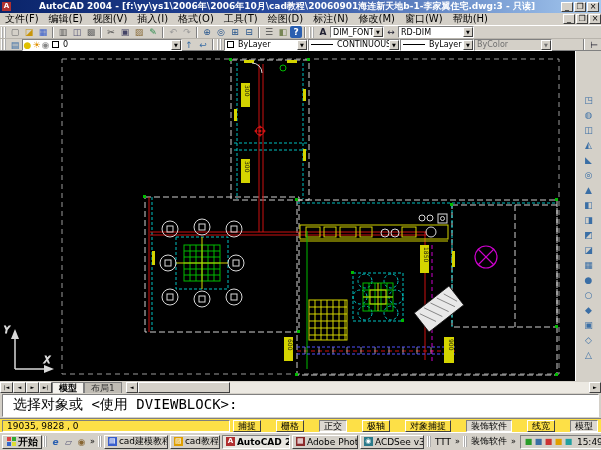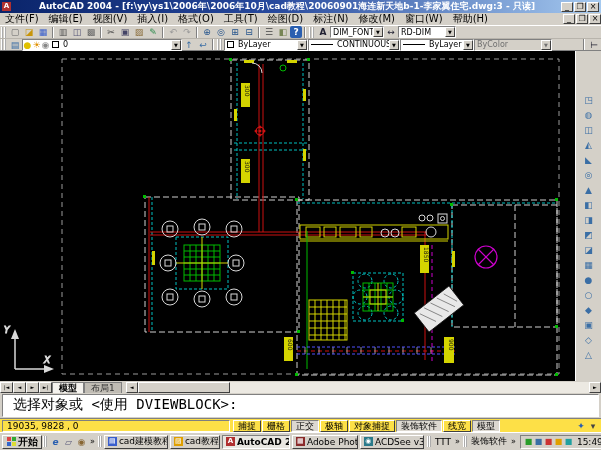--- a/index.html
+++ b/index.html
@@ -68,21 +68,21 @@
   .cmdwin { position:absolute; left:0; top:393px; width:601px; height:25px; background:#d4d0c8; padding:1px 2px;}
   .cmdtext { width:100%; height:100%; background:#fff; border:1px solid;
     border-color:#808080 #fff #fff #808080; font-family:"DejaVu Sans Mono", monospace;
     font-size:14px; padding:1px 10px; color:#000; }
 
   
   .statusbar { position:absolute; left:0; top:418px; width:601px; height:14px; background:#fde047;
     display:flex; align-items:center; border-top:1px solid #808080; padding:0 2px;}
   .coords { width:228px; height:12px; border:1px solid; border-color:#808080 #fff #fff #808080;
     font-size:9px; line-height:11px; padding-left:4px; margin-right:3px; flex:0 0 auto;}
-  .toggle { height:12px; font-size:9px; line-height:11px; padding:0 4px; margin-right:1px;
+  .toggle { height:12px; font-size:9px; line-height:11px; padding:0 4px; margin-right:15px;
     border:1px solid; border-color:#fff #404040 #404040 #fff; flex:0 0 auto;}
   .toggle.on { border-color:#808080 #fff #fff #808080; background:#dcd8d0; }
   .statusbar .spacer { flex:1; }
   .trayicon { width:12px; height:12px; font-size:9px; line-height:12px; text-align:center; color:#2a5fb0;}
 
   
   .taskbar { position:absolute; left:0; top:432px; width:601px; height:18px; background:#d4d0c8;
     border-top:1px solid #fff; display:flex; align-items:center; padding:0 2px; }
   .startbtn { height:14px; display:flex; align-items:center; padding:0 3px; font-weight:bold;
     font-size:10px; border:1px solid; border-color:#fff #404040 #404040 #fff; flex:0 0 auto;}
@@ -178,21 +178,21 @@
     <span class="tb" style="color:#778555">◧</span>
     <span class="tb help">?</span>
     <span class="tsep"></span>
     <span class="grip"></span>
     <span class="tb" style="color:#223; font-weight:bold">A</span>
     <div class="combo" style="width:54px">
       <span class="val">DIM_FONT</span>
       <span class="drop">▼</span>
     </div>
     <span class="tb" style="color:#223">↔</span>
-    <div class="combo" style="width:58px">
+    <div class="combo" style="width:76px">
       <span class="val">RD-DIM</span>
       <span class="drop">▼</span>
     </div>
   </div>
 
   <div class="toolrow toolrow2">
     <span class="grip"></span>
     <span class="tb" style="color:#3a6ea5">▤</span>
     <div class="combo" style="width:160px">
       <span class="tb" style="width:9px;color:#e0c000">●</span>

